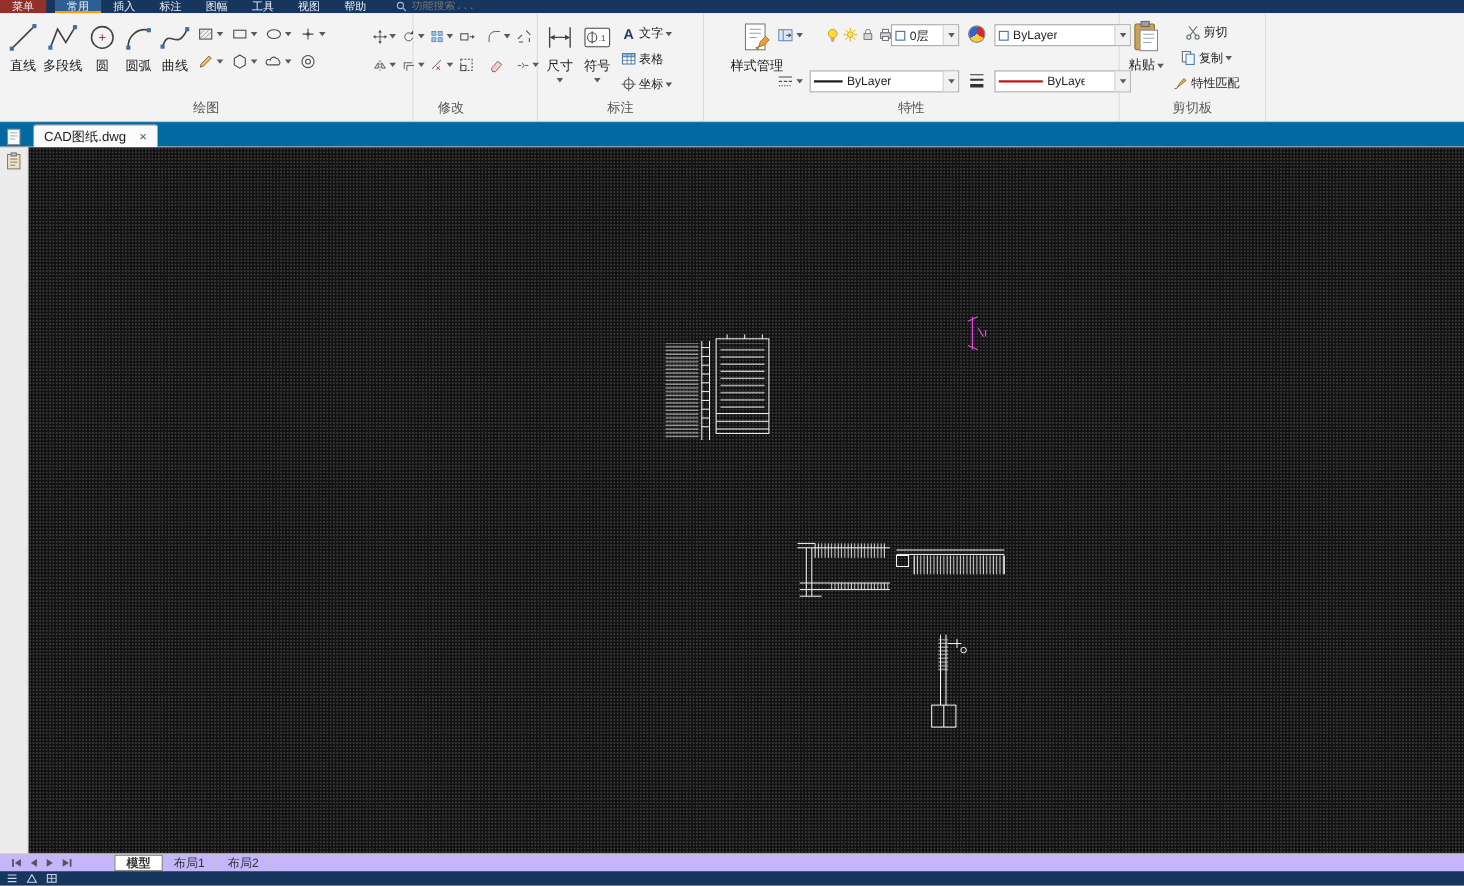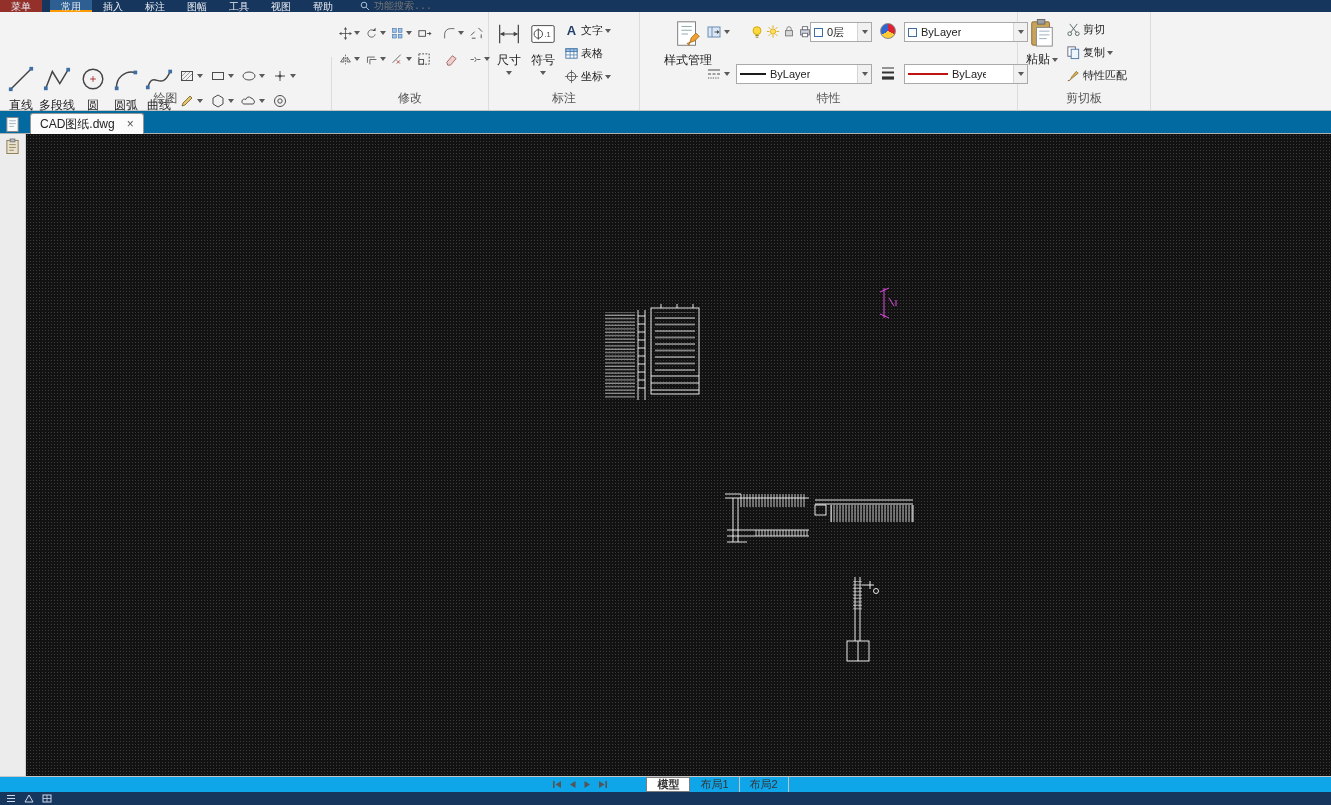--- a/index.html
+++ b/index.html
@@ -41,40 +41,40 @@
   .combo{display:flex;align-items:center;background:#fff;border:1px solid #a9a9a9;height:20px;font-size:11px;color:#222;padding-left:3px;gap:4px;cursor:default;}
   .combo .ctext{white-space:nowrap;overflow:hidden;}
   .combo .dd{margin-left:auto;width:14px;align-self:stretch;display:flex;align-items:center;justify-content:center;border-left:1px solid #d5d5d5;background:#f1f1f1;}
   .swatch{width:9px;height:9px;background:#fdfdfd;border:1px solid #3f6ea5;flex:0 0 auto;}
   .ltline{width:26px;border-top:2px solid #1b1b1b;flex:0 0 auto;}
   .lwline{width:40px;border-top:2.5px solid #c11212;flex:0 0 auto;}
   .iconrow{display:flex;align-items:center;gap:2px;}
 
   .clip-flex{display:flex;align-items:flex-start;padding-left:8px;gap:6px;}
   .clip-stack{display:flex;flex-direction:column;gap:2px;padding-top:7px;}
-  .clip-stack .sbtn{height:21px;}
+  .clip-stack .sbtn{height:21px;justify-content:center;}
 
   
   .doctabs{position:absolute;top:111px;left:0;width:100%;height:23px;background:#0369a1;border-bottom:1px solid #b2b2b2;}
   .doctab{position:absolute;left:30px;top:2px;height:21px;background:#fbfbfb;border:1px solid #969696;border-bottom:none;border-radius:3px 3px 0 0;display:flex;align-items:center;gap:12px;padding:0 9px;font-size:12px;color:#222;cursor:default;}
   .doctab .close{color:#555;font-size:12px;line-height:1;cursor:default;}
 
   
   .leftrail{position:absolute;left:0;top:134px;width:26px;height:642px;background:#ececec;border-right:1px solid #cfcfcf;}
   .railbtns{position:absolute;left:2px;top:114px;z-index:5;display:flex;flex-direction:column;gap:2px;}
   .railbtn{width:20px;height:20px;display:flex;align-items:center;justify-content:center;cursor:default;}
 
   
   .canvas{position:absolute;left:26px;top:134px;width:1305px;height:642px;background-color:#121212;
           background-image:radial-gradient(circle, rgba(95,95,95,.55) .6px, transparent 1px);
           background-size:3px 3px;}
   .canvas svg{position:absolute;inset:0;}
 
   
-  .layoutbar{position:absolute;left:0;top:776px;width:100%;height:16px;background:#0ea5e9;border-top:1px solid #c6c6c6;display:flex;align-items:center;font-size:11px;color:#333;justify-content:center;}
+  .layoutbar{position:absolute;left:0;top:776px;width:100%;height:16px;background:#c4b5fd;border-top:1px solid #c6c6c6;display:flex;align-items:center;font-size:11px;color:#333;}
   .navbtns{display:flex;align-items:center;gap:6px;padding:0 10px;}
   .navbtn{cursor:default;display:flex;}
   .ltabs{display:flex;align-items:stretch;margin-left:28px;height:100%;}
   .ltab{padding:0 10px;display:flex;align-items:center;border-right:1px solid #c2c2c2;cursor:default;white-space:nowrap;}
   .ltab.active{background:#ffffff;border:1px solid #7e7e7e;font-weight:bold;}
 
   
   .statusbar{position:absolute;left:0;top:792px;width:100%;height:13px;background:#17365d;display:flex;align-items:center;gap:8px;padding-left:6px;}
 </style>
 </head>
@@ -95,21 +95,21 @@
       <svg width="10" height="10" viewBox="0 0 10 10">
         <circle cx="4" cy="4" r="2.8" fill="none" stroke="#a9bdd8" stroke-width="1"></circle>
         <path d="M6.2 6.2L9 9" stroke="#a9bdd8" stroke-width="1"></path>
       </svg>
       <input placeholder="功能搜索..." style="">
     </div>
   </div>
 
   <div class="ribbon">
 
-    <div class="rgroup" style="left:0;width:332px;margin-top:45px;">
+    <div class="rgroup" style="left:0;width:376px;">
       <div class="draw-flex">
         <div class="bigbtn">
           <span class="bicon">
             <svg width="28" height="28" viewBox="0 0 30 30">
                 <path d="M4 26L26 4" stroke="#444" stroke-width="1.6" fill="none"></path>
                 <rect x="2" y="24" width="4" height="4" fill="#3f6ea5"></rect>
                 <rect x="24" y="2" width="4" height="4" fill="#3f6ea5"></rect>
               </svg>
           </span>
           <span class="blabel">直线</span>

